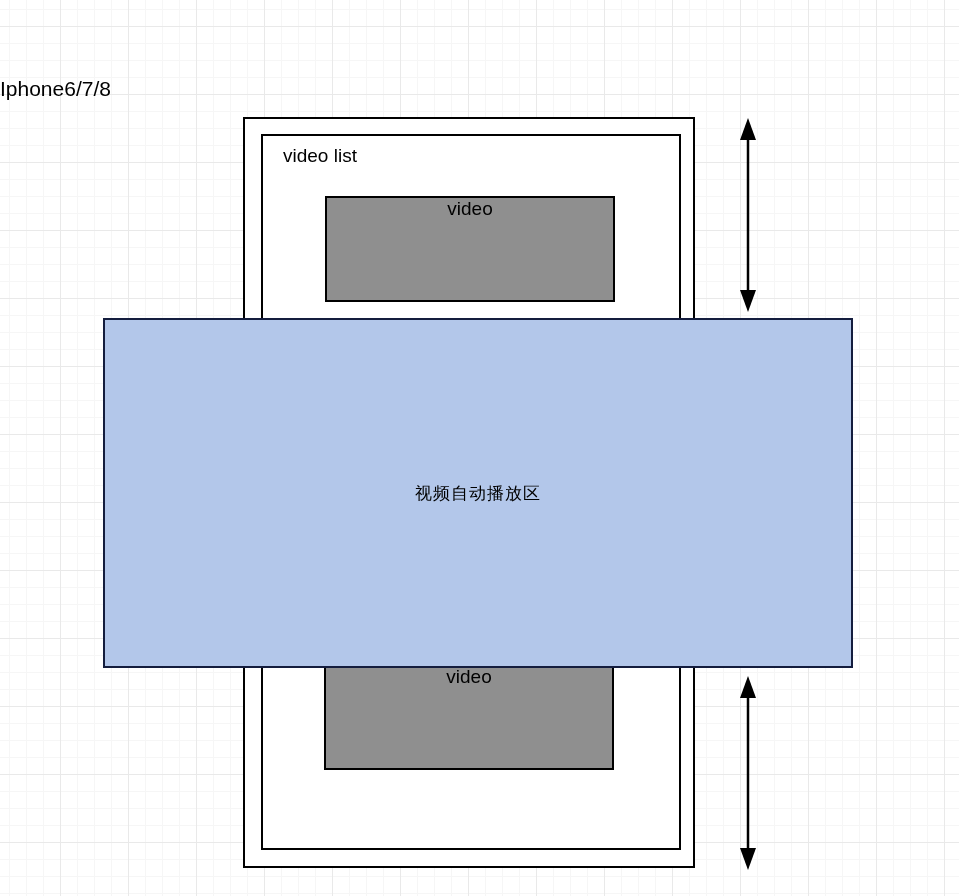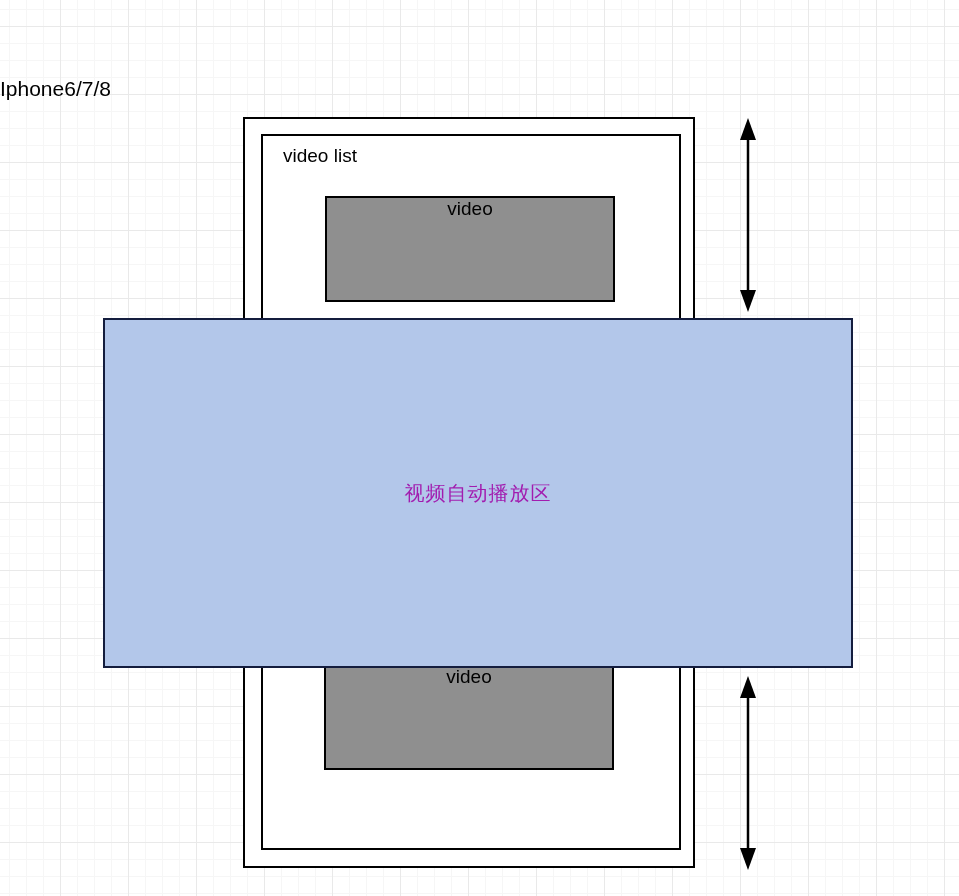--- a/index.html
+++ b/index.html
@@ -82,22 +82,22 @@
     width: 746px;
     height: 346px;
     background: #b3c7ea;
     border: 2px solid #141d3e;
     display: flex;
     align-items: center;
     justify-content: center;
     z-index: 5;
   }
   #autoplay-overlay .zone-label {
-    font-size: 20px;
-    color: #a21caf;
+    font-size: 17px;
+    color: #000000;
     letter-spacing: 1px;
   }
 
   .v-arrow { z-index: 6; }
   #arrow-top { left: 733px; top: 117px; }
   #arrow-bottom { left: 733px; top: 675px; }
 
   #watermark {
     right: 1px;
     top: 843px;

